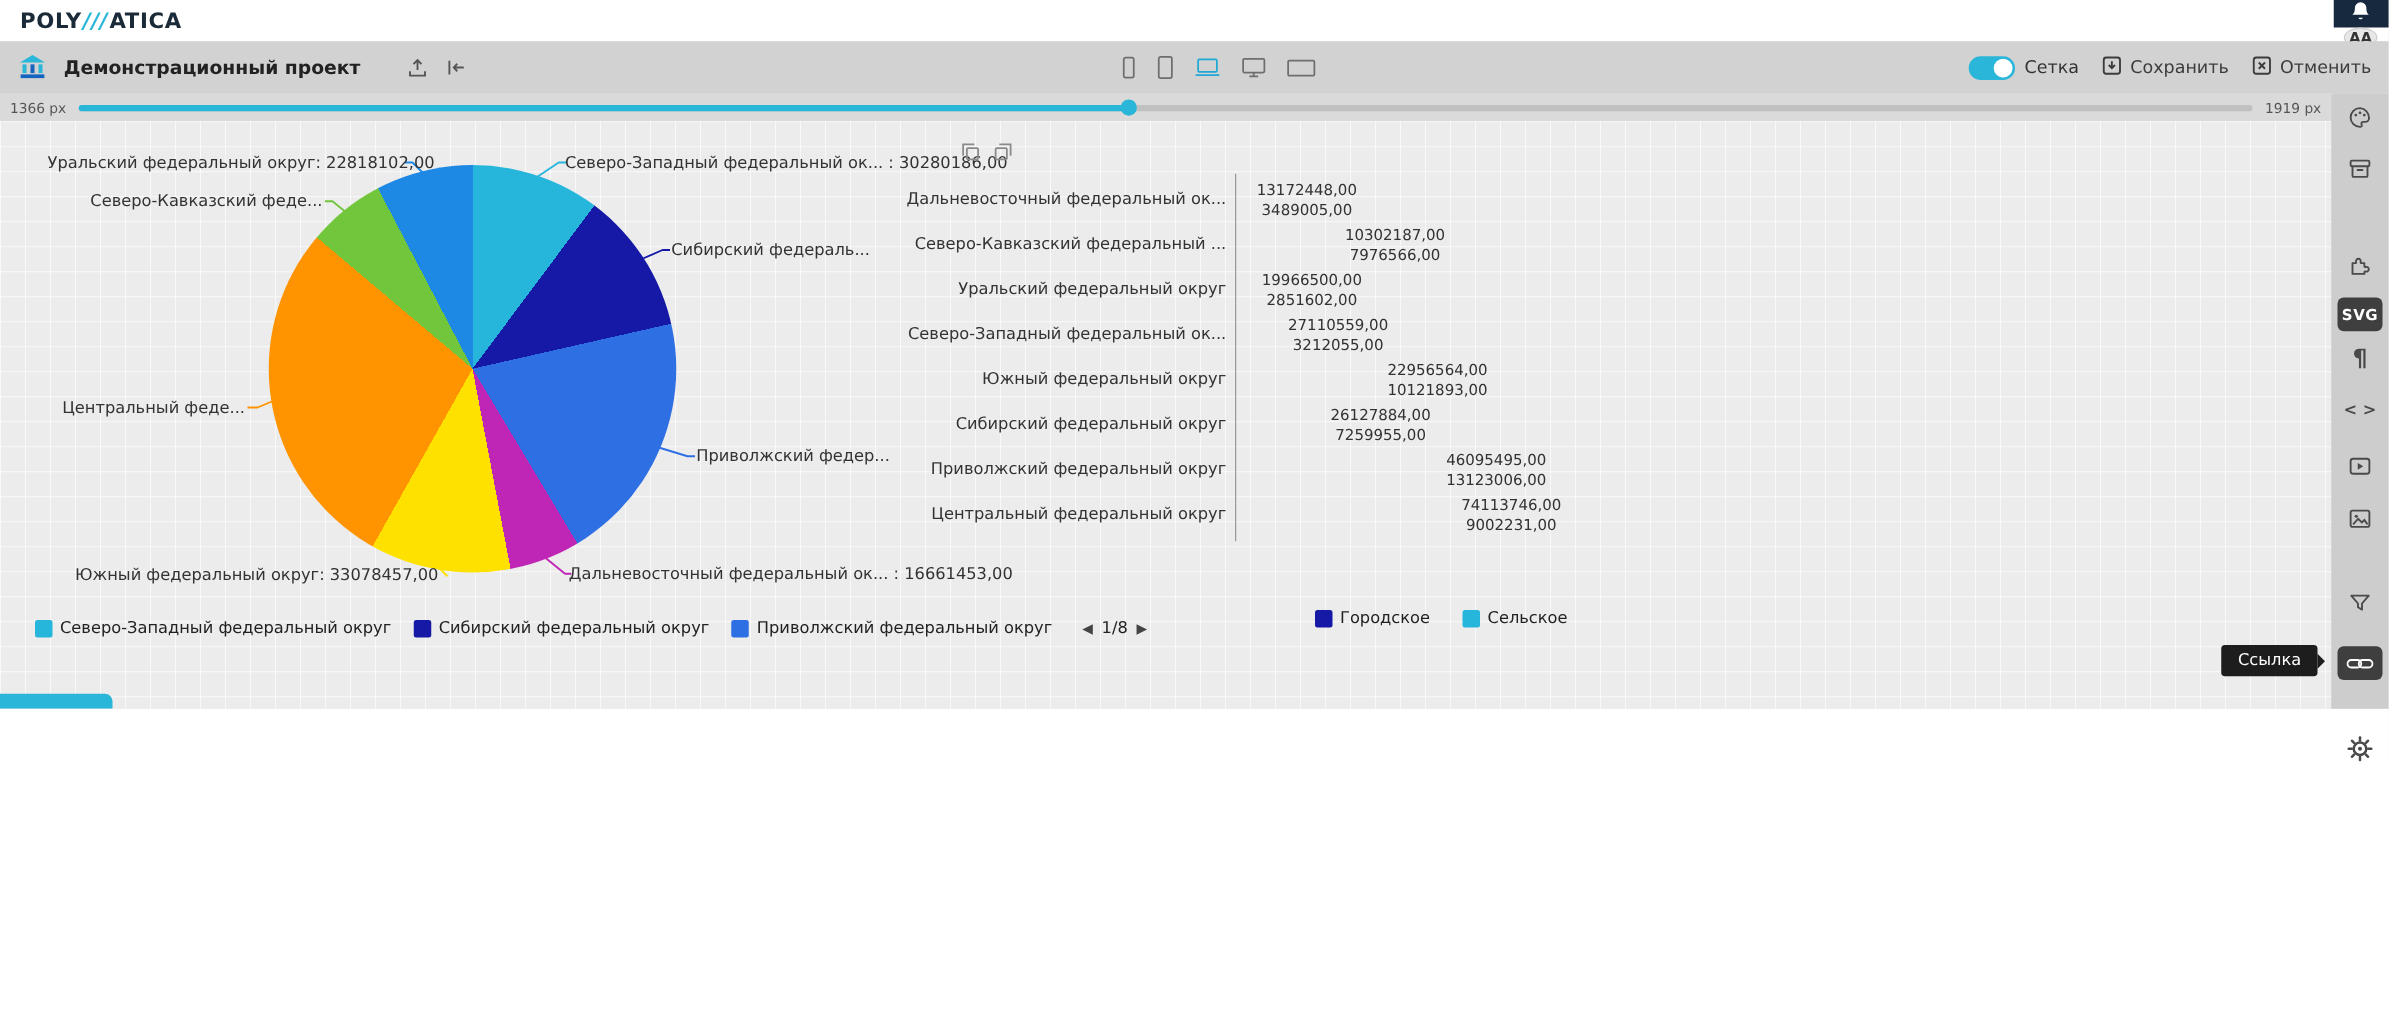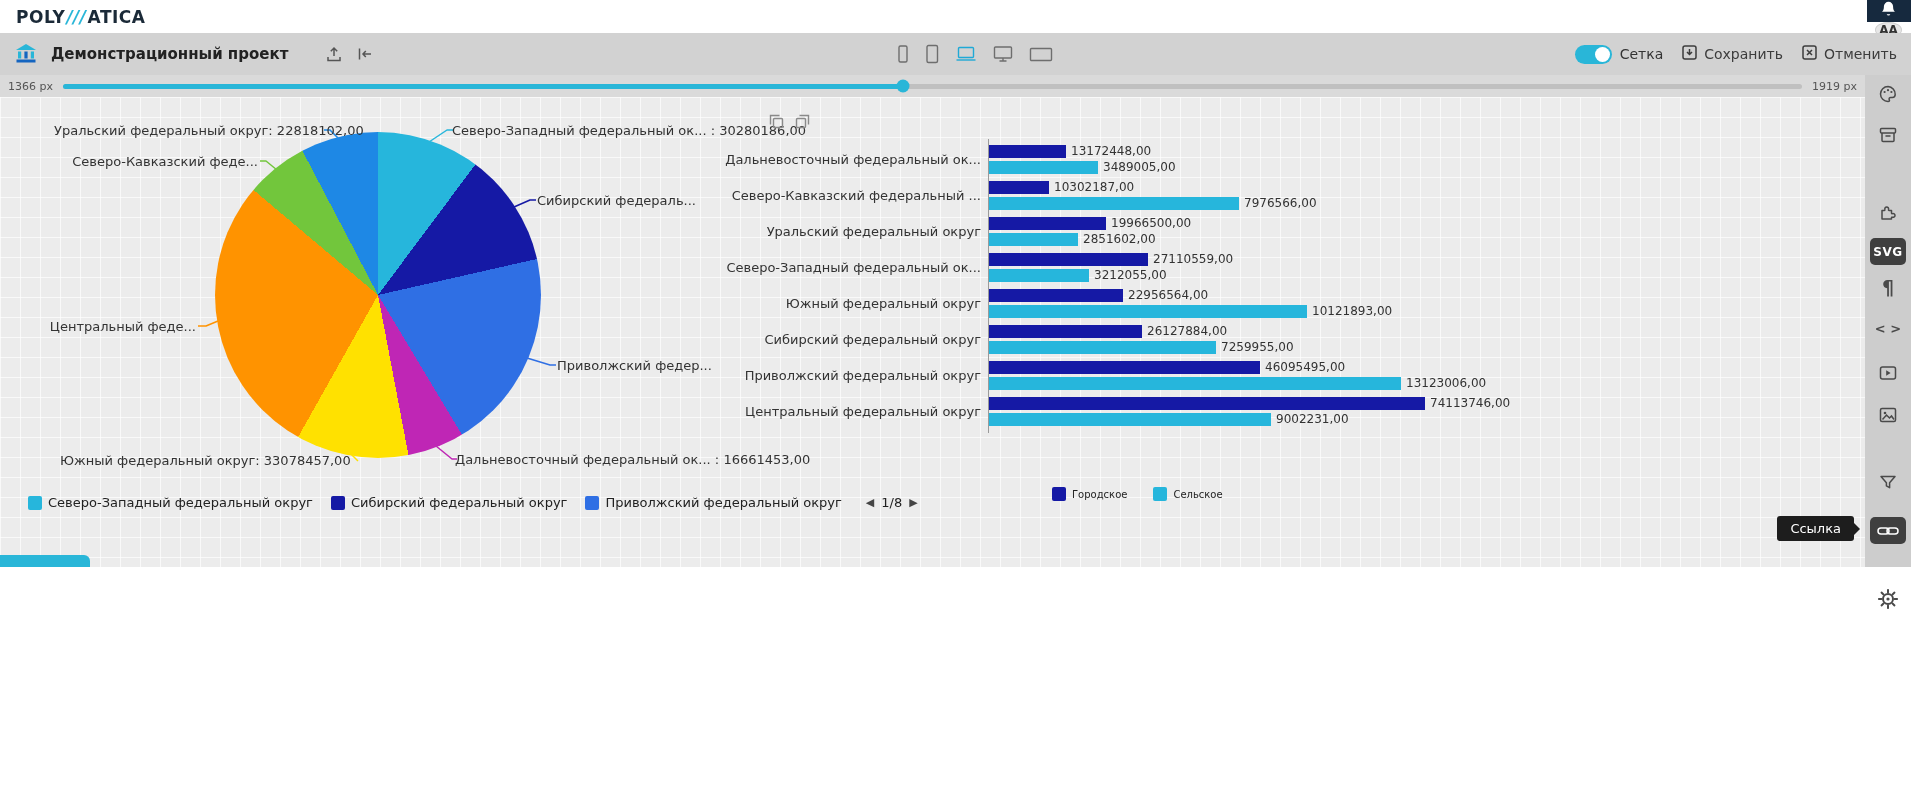--- a/index.html
+++ b/index.html
@@ -48,40 +48,40 @@
   .lines{position:absolute;left:0;top:0;pointer-events:none;}
   .pie-label{position:absolute;font-size:13px;color:#333;white-space:nowrap;}
   .ra{text-align:right;}
   .pl-0{left:452px;top:26px;}
   .pl-1{left:537px;top:96px;}
   .pl-2{left:557px;top:261px;}
   .pl-3{left:455px;top:355px;}
   .pl-4{left:60px;top:356px;width:290px;}
   .pl-5{left:18px;top:222px;width:178px;}
   .pl-6{left:58px;top:57px;width:200px;}
-  .pl-7{left:38px;top:26px;width:284px;margin-left:16px;}
+  .pl-7{left:38px;top:26px;width:284px;}
   .pie-legend{position:absolute;left:28px;top:398px;display:flex;align-items:center;gap:18px;font-size:13px;color:#222;}
   .lg-item{display:flex;align-items:center;gap:6px;cursor:pointer;white-space:nowrap;}
   .sw{width:14px;height:14px;border-radius:2px;flex:0 0 14px;}
   .pager{display:flex;align-items:center;gap:7px;margin-left:6px;}
   .pg-ar{font-size:11px;color:#444;cursor:pointer;}
   .pg-num{font-size:13px;color:#222;}
 
   
   .w-icons{position:absolute;left:768px;top:16px;display:flex;gap:9px;color:#8a8a8a;}
   .w-ic{cursor:pointer;display:flex;}
   .bar-rows{position:absolute;left:700px;top:44px;}
   .bar-row{display:flex;align-items:center;height:36px;}
   .bar-cat{width:288px;padding-right:7px;text-align:right;font-size:13px;color:#333;white-space:nowrap;}
   .bar-group{display:flex;flex-direction:column;gap:3px;}
-  .bar-line{display:flex;align-items:center;height:13px;}
+  .bar-line{display:flex;align-items:center;height:13px;flex-direction:column;}
   .bar{height:13px;cursor:pointer;}
   .bar-val{font-size:12px;color:#333;margin-left:5px;white-space:nowrap;}
   .axis{position:absolute;left:988px;top:42px;width:1px;height:294px;background:#9a9a9a;}
-  .bar-legend{position:absolute;left:1052px;top:390px;display:flex;gap:26px;align-items:center;font-size:10px;color:#222;}
+  .bar-legend{position:absolute;left:1052px;top:390px;display:flex;gap:26px;align-items:center;font-size:13px;color:#222;}
   .scroll-thumb{position:absolute;left:0;bottom:0;width:90px;height:12px;background:#29b6d8;border-radius:0 6px 0 0;cursor:pointer;}
 
   
   .sidebar{flex:0 0 46px;background:#cdcdcd;position:relative;}
   .sb{position:absolute;left:50%;transform:translateX(-50%);color:#4a4a4a;cursor:pointer;display:flex;align-items:center;justify-content:center;}
   .sb.dark{background:#3f3f3f;border-radius:5px;width:36px;height:27px;color:#fff;}
   .sb1{top:9px;} .sb2{top:50px;} .sb3{top:127px;} .sb4{top:163px;} .sb5{top:203px;}
   .sb6{top:246px;} .sb7{top:288px;} .sb8{top:330px;} .sb9{top:398px;} .sb10{top:442px;} .sb11{top:513px;}
   .pilcrow{font-size:19px;font-weight:bold;line-height:1;}
   .codeg{font-size:13px;font-weight:bold;}

